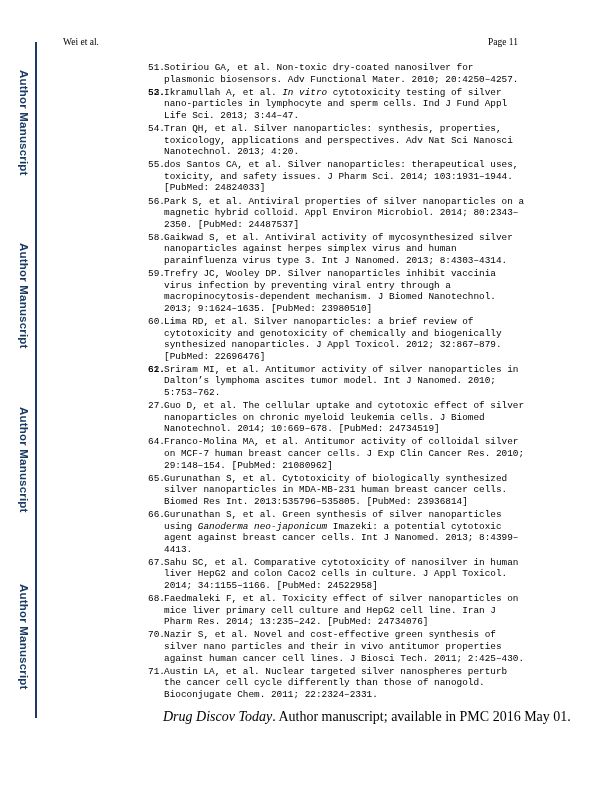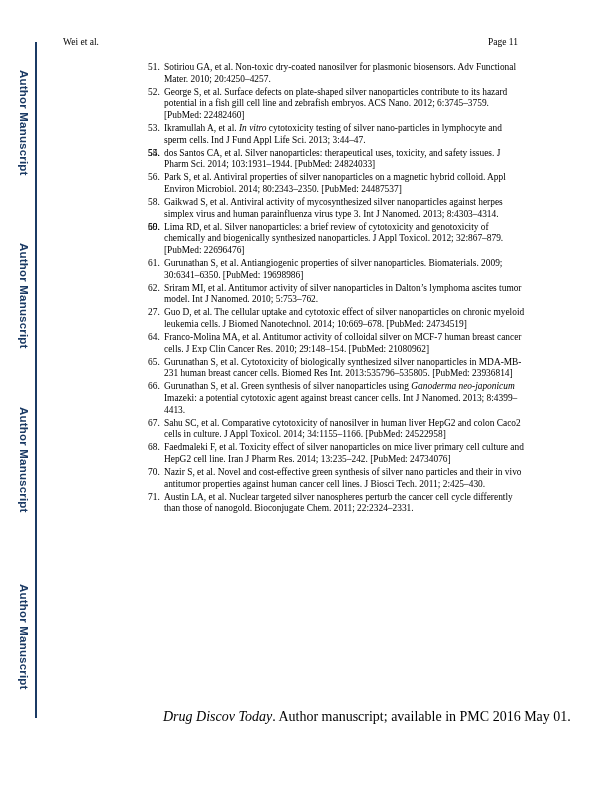--- a/index.html
+++ b/index.html
@@ -59,20 +59,21 @@
     top: 62px;
     width: 378px;
     font-size: 9.4px;
     line-height: 11.6px;
     text-align: left;
   }
   .ref-item {
     position: relative;
     padding-left: 16px;
     margin-bottom: 1.5px;
+    font-family: Liberation Mono, monospace;
   }
   .ref-num {
     position: absolute;
     left: 0;
     top: 0;
   }
   .ital { font-style: italic; }
   
   .page-footer {
     position: absolute;
@@ -91,29 +92,29 @@
   <div class="am-label am-1">Author Manuscript</div>
   <div class="am-label am-2">Author Manuscript</div>
   <div class="am-label am-3">Author Manuscript</div>
   <div class="am-label am-4">Author Manuscript</div>
 
   <div class="running-author">Wei et al.</div>
   <div class="running-page">Page 11</div>
 
   <div class="ref-list" id="ref-list">
       <div class="ref-item"><span class="ref-num">51.</span><span>Sotiriou GA, et al. Non-toxic dry-coated nanosilver for plasmonic biosensors. Adv Functional Mater. 2010; 20:4250–4257.</span></div>
-      <div class="ref-item"><span class="ref-num">52.</span><span>George S, et al. Surface defects on plate-shaped silver nanoparticles contribute to its hazard potential in a fish gill cell line and zebrafish embryos. ACS Nano. 2012; 6:3745–3759. [PubMed: 22482460]</span></div>
+      <div class="ref-item"><span class="ref-num">52.</span></div>
       <div class="ref-item"><span class="ref-num">53.</span><span>Ikramullah A, et al. </span><span class="ital">In vitro</span><span> cytotoxicity testing of silver nano-particles in lymphocyte and sperm cells. Ind J Fund Appl Life Sci. 2013; 3:44–47.</span></div>
-      <div class="ref-item"><span class="ref-num">54.</span></div>
+      <div class="ref-item"><span class="ref-num">54.</span><span>Tran QH, et al. Silver nanoparticles: synthesis, properties, toxicology, applications and perspectives. Adv Nat Sci Nanosci Nanotechnol. 2013; 4:20.</span></div>
       <div class="ref-item"><span class="ref-num">55.</span><span>dos Santos CA, et al. Silver nanoparticles: therapeutical uses, toxicity, and safety issues. J Pharm Sci. 2014; 103:1931–1944. [PubMed: 24824033]</span></div>
       <div class="ref-item"><span class="ref-num">56.</span><span>Park S, et al. Antiviral properties of silver nanoparticles on a magnetic hybrid colloid. Appl Environ Microbiol. 2014; 80:2343–2350. [PubMed: 24487537]</span></div>
       <div class="ref-item"><span class="ref-num">58.</span><span>Gaikwad S, et al. Antiviral activity of mycosynthesized silver nanoparticles against herpes simplex virus and human parainfluenza virus type 3. Int J Nanomed. 2013; 8:4303–4314.</span></div>
-      <div class="ref-item"><span class="ref-num">59.</span></div>
+      <div class="ref-item"><span class="ref-num">59.</span><span>Trefry JC, Wooley DP. Silver nanoparticles inhibit vaccinia virus infection by preventing viral entry through a macropinocytosis-dependent mechanism. J Biomed Nanotechnol. 2013; 9:1624–1635. [PubMed: 23980510]</span></div>
       <div class="ref-item"><span class="ref-num">60.</span><span>Lima RD, et al. Silver nanoparticles: a brief review of cytotoxicity and genotoxicity of chemically and biogenically synthesized nanoparticles. J Appl Toxicol. 2012; 32:867–879. [PubMed: 22696476]</span></div>
-      <div class="ref-item"><span class="ref-num">61.</span><span>Gurunathan S, et al. Antiangiogenic properties of silver nanoparticles. Biomaterials. 2009; 30:6341–6350. [PubMed: 19698986]</span></div>
+      <div class="ref-item"><span class="ref-num">61.</span></div>
       <div class="ref-item"><span class="ref-num">62.</span><span>Sriram MI, et al. Antitumor activity of silver nanoparticles in Dalton’s lymphoma ascites tumor model. Int J Nanomed. 2010; 5:753–762.</span></div>
       <div class="ref-item"><span class="ref-num">27.</span><span>Guo D, et al. The cellular uptake and cytotoxic effect of silver nanoparticles on chronic myeloid leukemia cells. J Biomed Nanotechnol. 2014; 10:669–678. [PubMed: 24734519]</span></div>
       <div class="ref-item"><span class="ref-num">64.</span><span>Franco-Molina MA, et al. Antitumor activity of colloidal silver on MCF-7 human breast cancer cells. J Exp Clin Cancer Res. 2010; 29:148–154. [PubMed: 21080962]</span></div>
       <div class="ref-item"><span class="ref-num">65.</span><span>Gurunathan S, et al. Cytotoxicity of biologically synthesized silver nanoparticles in MDA-MB-231 human breast cancer cells. Biomed Res Int. 2013:535796–535805. [PubMed: 23936814]</span></div>
       <div class="ref-item"><span class="ref-num">66.</span><span>Gurunathan S, et al. Green synthesis of silver nanoparticles using </span><span class="ital">Ganoderma neo-japonicum</span><span> Imazeki: a potential cytotoxic agent against breast cancer cells. Int J Nanomed. 2013; 8:4399–4413.</span></div>
       <div class="ref-item"><span class="ref-num">67.</span><span>Sahu SC, et al. Comparative cytotoxicity of nanosilver in human liver HepG2 and colon Caco2 cells in culture. J Appl Toxicol. 2014; 34:1155–1166. [PubMed: 24522958]</span></div>
       <div class="ref-item"><span class="ref-num">68.</span><span>Faedmaleki F, et al. Toxicity effect of silver nanoparticles on mice liver primary cell culture and HepG2 cell line. Iran J Pharm Res. 2014; 13:235–242. [PubMed: 24734076]</span></div>
       <div class="ref-item"><span class="ref-num">70.</span><span>Nazir S, et al. Novel and cost-effective green synthesis of silver nano particles and their in vivo antitumor properties against human cancer cell lines. J Biosci Tech. 2011; 2:425–430.</span></div>
       <div class="ref-item"><span class="ref-num">71.</span><span>Austin LA, et al. Nuclear targeted silver nanospheres perturb the cancer cell cycle differently than those of nanogold. Bioconjugate Chem. 2011; 22:2324–2331.</span></div>
     </div>

